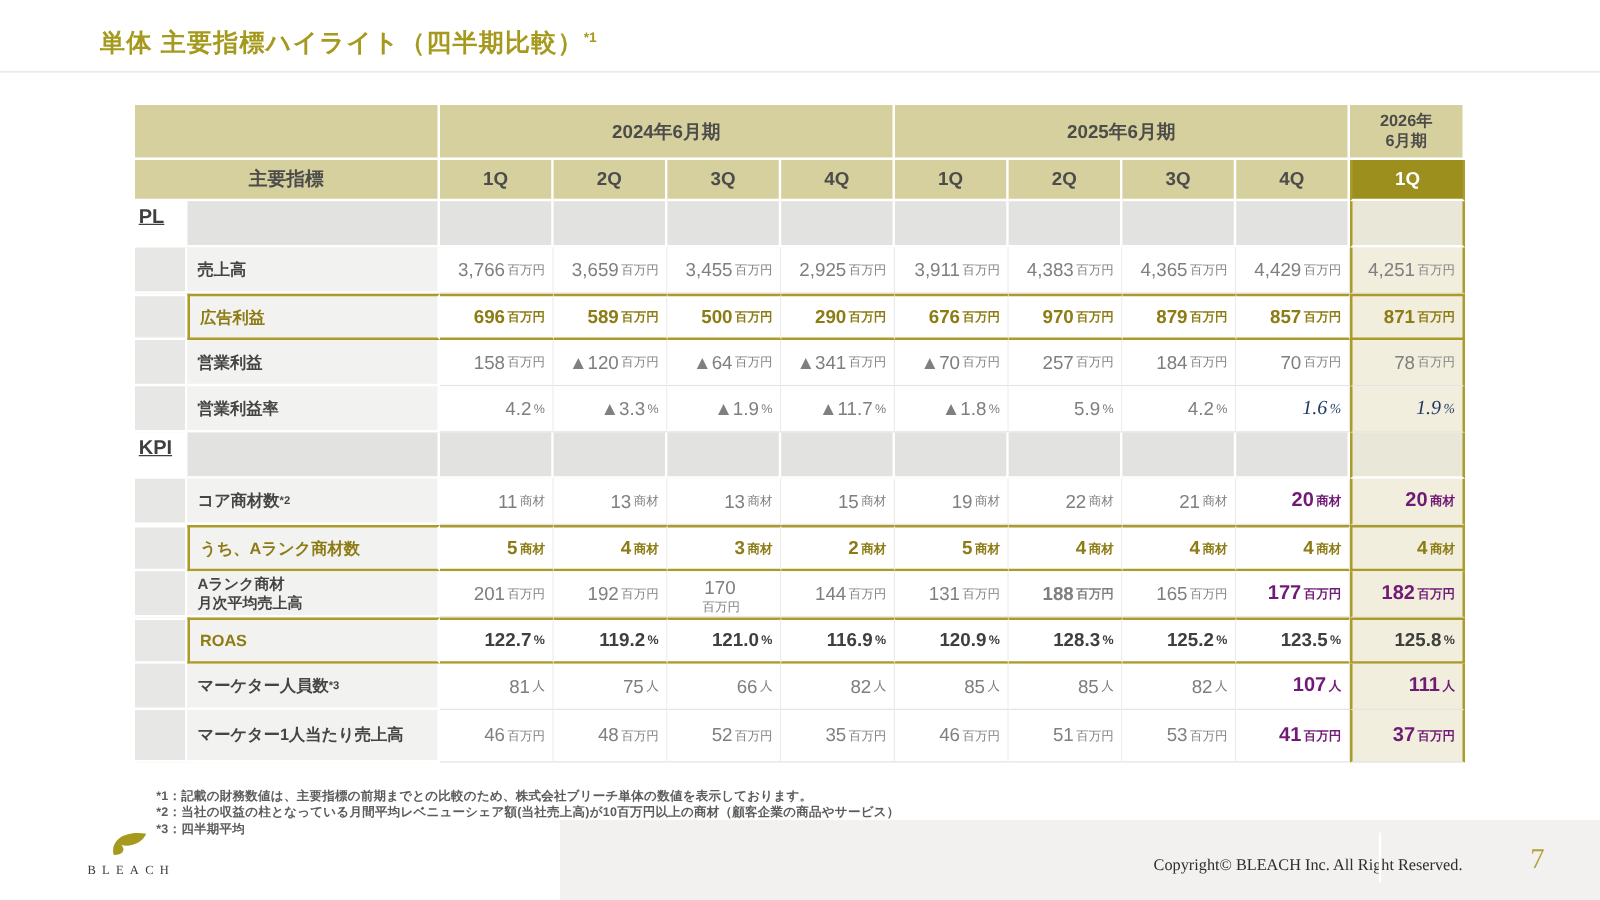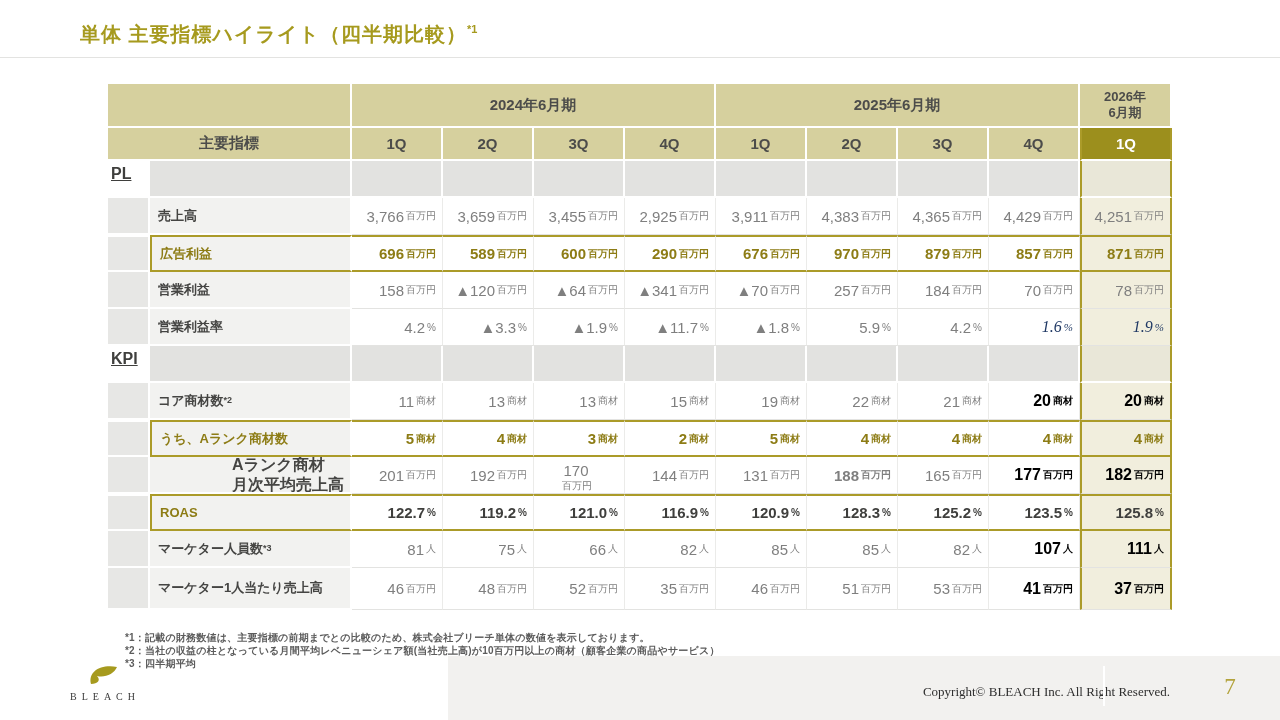--- a/index.html
+++ b/index.html
@@ -27,30 +27,30 @@
   .sec{background:#e2e2e0;border-right:2px solid #fff;border-bottom:2px solid #fff;}
   .sec-last{background:#e9e7d8;}
   .sec-gut{background:#fff;border-right:2px solid #fff;border-bottom:2px solid #fff;
            justify-content:flex-start;padding-left:3px;color:#3f3f3d;font-weight:bold;
            font-size:16px;text-decoration:underline;align-items:flex-start;padding-top:4px;}
 
   .gut{background:#e7e7e5;border-right:2px solid #fff;border-bottom:2px solid #fff;}
   .lab{background:#f2f2f0;border-right:2px solid #fff;border-bottom:2px solid #fff;
        justify-content:flex-start;padding-left:8px;color:#454543;font-weight:bold;
        font-size:13px;line-height:1.2;}
-  .lab.multiline{font-size:16px;white-space:pre-line;justify-content:flex-end;}
+  .lab.multiline{font-size:12px;white-space:pre-line;}
   .lab sup{font-size:9px;}
 
   .v{background:#fff;border-right:1px solid #ebebe9;border-bottom:1px solid #e3e3e1;
      font-size:15px;color:#7f7f7f;}
   .v .unit{font-size:10px;margin-left:2px;}
   .v.cream{background:#f1eedd;}
   .v.goldtxt{color:#8d7c15;font-weight:bold;}
   .v.emall{color:#3f3f3d;font-weight:bold;}
-  .v.em{color:#000000;font-weight:bold;font-size:16px;}
+  .v.em{color:#701a75;font-weight:bold;font-size:16px;}
   .v.navy{color:#1f3864;font-style:italic;font-size:16px;
           font-family:"Liberation Serif","DejaVu Serif",serif;}
   .v.navy .unit{font-size:11px;}
 
   
   .gold .c{border-top:2px solid #ab9b29;border-bottom:2px solid #ab9b29;}
   .gold .gut{border-top:2px solid #fff;border-bottom:2px solid #fff;}
   .gold .lab{border-left:2px solid #ab9b29;color:#8d7c15;}
   .gold .c:last-child{border-right:2px solid #ab9b29;}
 
@@ -165,21 +165,21 @@
         </div>
         <div class="c v goldtxt" style="width: 91px;">
           <span>696</span>
           <span class="unit">百万円</span>
         </div>
         <div class="c v goldtxt" style="width: 91px;">
           <span>589</span>
           <span class="unit">百万円</span>
         </div>
         <div class="c v goldtxt" style="width: 91px;">
-          <span>600</span>
+          <span>500</span>
           <span class="unit">百万円</span>
         </div>
         <div class="c v goldtxt" style="width: 91px;">
           <span>290</span>
           <span class="unit">百万円</span>
         </div>
         <div class="c v goldtxt" style="width: 91px;">
           <span>676</span>
           <span class="unit">百万円</span>
         </div>

